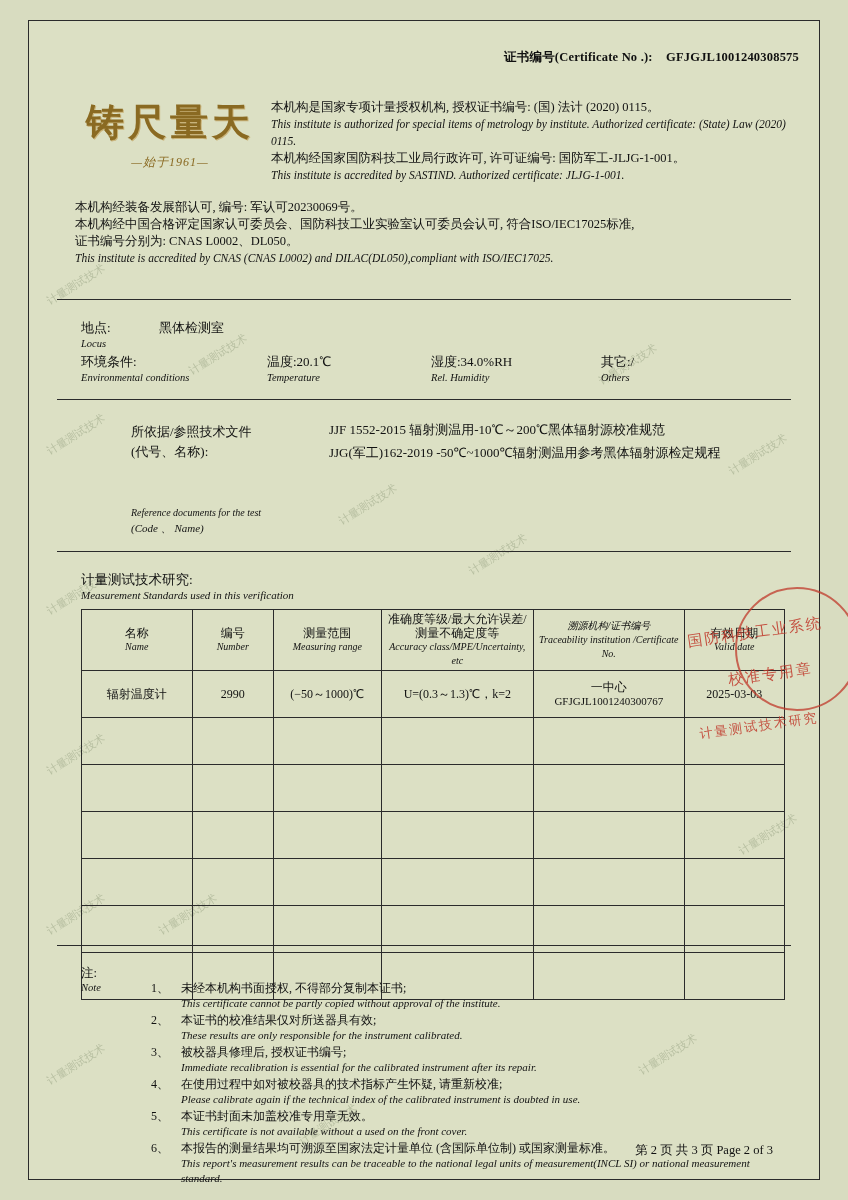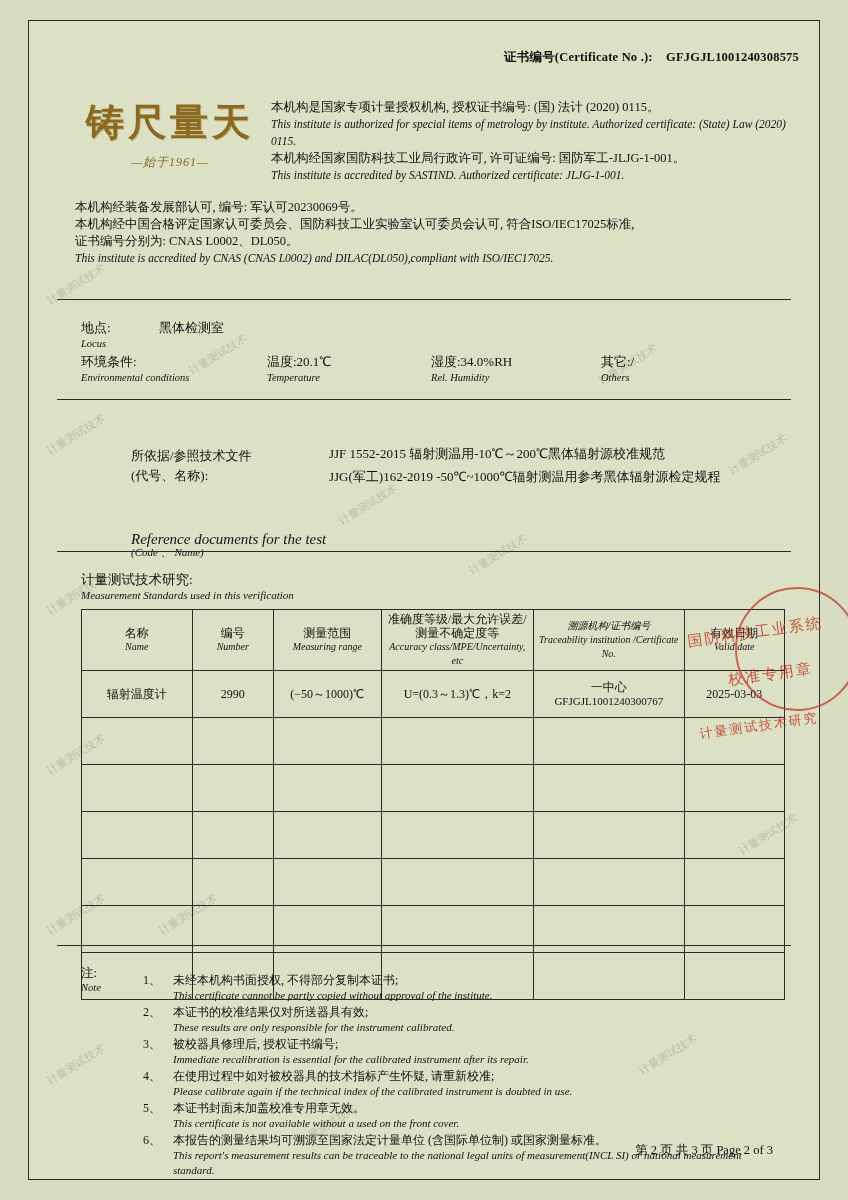--- a/index.html
+++ b/index.html
@@ -81,21 +81,21 @@
   .e2 { position:absolute; left:158px; width:170px;margin-left:28px; }
   .e3 { position:absolute; left:350px; width:180px; }
   .e4 { position:absolute; left:520px; width:170px; }
 
   
   .refs { position:absolute; left:46px; top:394px; right:22px; font-size:13px; }
   .refs .lead { position:absolute; left:50px; top:0; width:190px; line-height:22px;}
   .refs .lead2 { position:absolute; left:50px; top:22px; width:190px;}
   .refs .d1 { position:absolute; left:248px; top:0; }
   .refs .d2 { position:absolute; left:248px; top:22px;text-align:center; }
-  .refs .en1 { position:absolute; left:50px; top:86px; font-style:italic; font-size:15px;}
+  .refs .en1 { position:absolute; left:50px; top:86px; font-style:italic; font-size:10px;}
   .refs .en2 { position:absolute; left:50px; top:100px; font-style:italic; font-size:11px;}
 
   
   .std-title { position:absolute; left:46px; top:544px; font-size:13.5px; }
   .std-title .en { font-style:italic; font-size:11px; display:block; }
 
   table.std {
     position:absolute; left:46px; top:582px; width:704px;
     border-collapse:collapse;
     font-size:12px;
@@ -128,21 +128,21 @@
     width:120px; height:120px;
     border:2px solid rgba(192,57,43,.75);
     border-radius:50%;
     right:-46px;
   }
 
   
   .notes { position:absolute; left:46px; top:938px; right:22px; font-size:12px; }
   .notes .ntitle { position:absolute; left:0; top:0; font-size:12.5px;}
   .notes .ntitle .en { font-style:italic; font-size:10.5px; display:block;}
-  .notes ol { list-style:none; margin:8px; padding:0; position:absolute; left:54px; top:0; right:0;}
+  .notes ol { list-style:none; margin:16px; padding:0; position:absolute; left:54px; top:0; right:0;}
   .notes li { margin-bottom:2px; line-height:15px; }
   .notes li .cn { font-size:12px; }
   .notes li .en { font-style:italic; font-size:11px; display:block; padding-left:30px;}
   .notes li .cn .num { display:inline-block; width:30px;}
 
   .footer {
     position:absolute; right:40px; bottom:14px;
     font-size:12.5px;
   }
 </style>
@@ -217,21 +217,21 @@
         </div>
         <div class="e4">
           <span class="lbl-cn">其它:/</span>
           <span class="lbl-en">Others</span>
         </div>
       </div>
     </div>
 
     <div class="rule-abs" style="top:372px;"></div>
 
-    <div class="refs" style="height:130px;margin-top:24px;">
+    <div class="refs" style="height:130px;">
       <div class="lead">所依据/参照技术文件</div>
       <div class="lead2">(代号、名称):</div>
       <div class="d1">JJF 1552-2015  辐射测温用-10℃～200℃黑体辐射源校准规范</div>
       <div class="d2">JJG(军工)162-2019  -50℃~1000℃辐射测温用参考黑体辐射源检定规程</div>
       <div class="en1">Reference documents for the test</div>
       <div class="en2">(Code 、 Name)</div>
     </div>
 
     <div class="rule-abs" style="top:524px;"></div>
 

